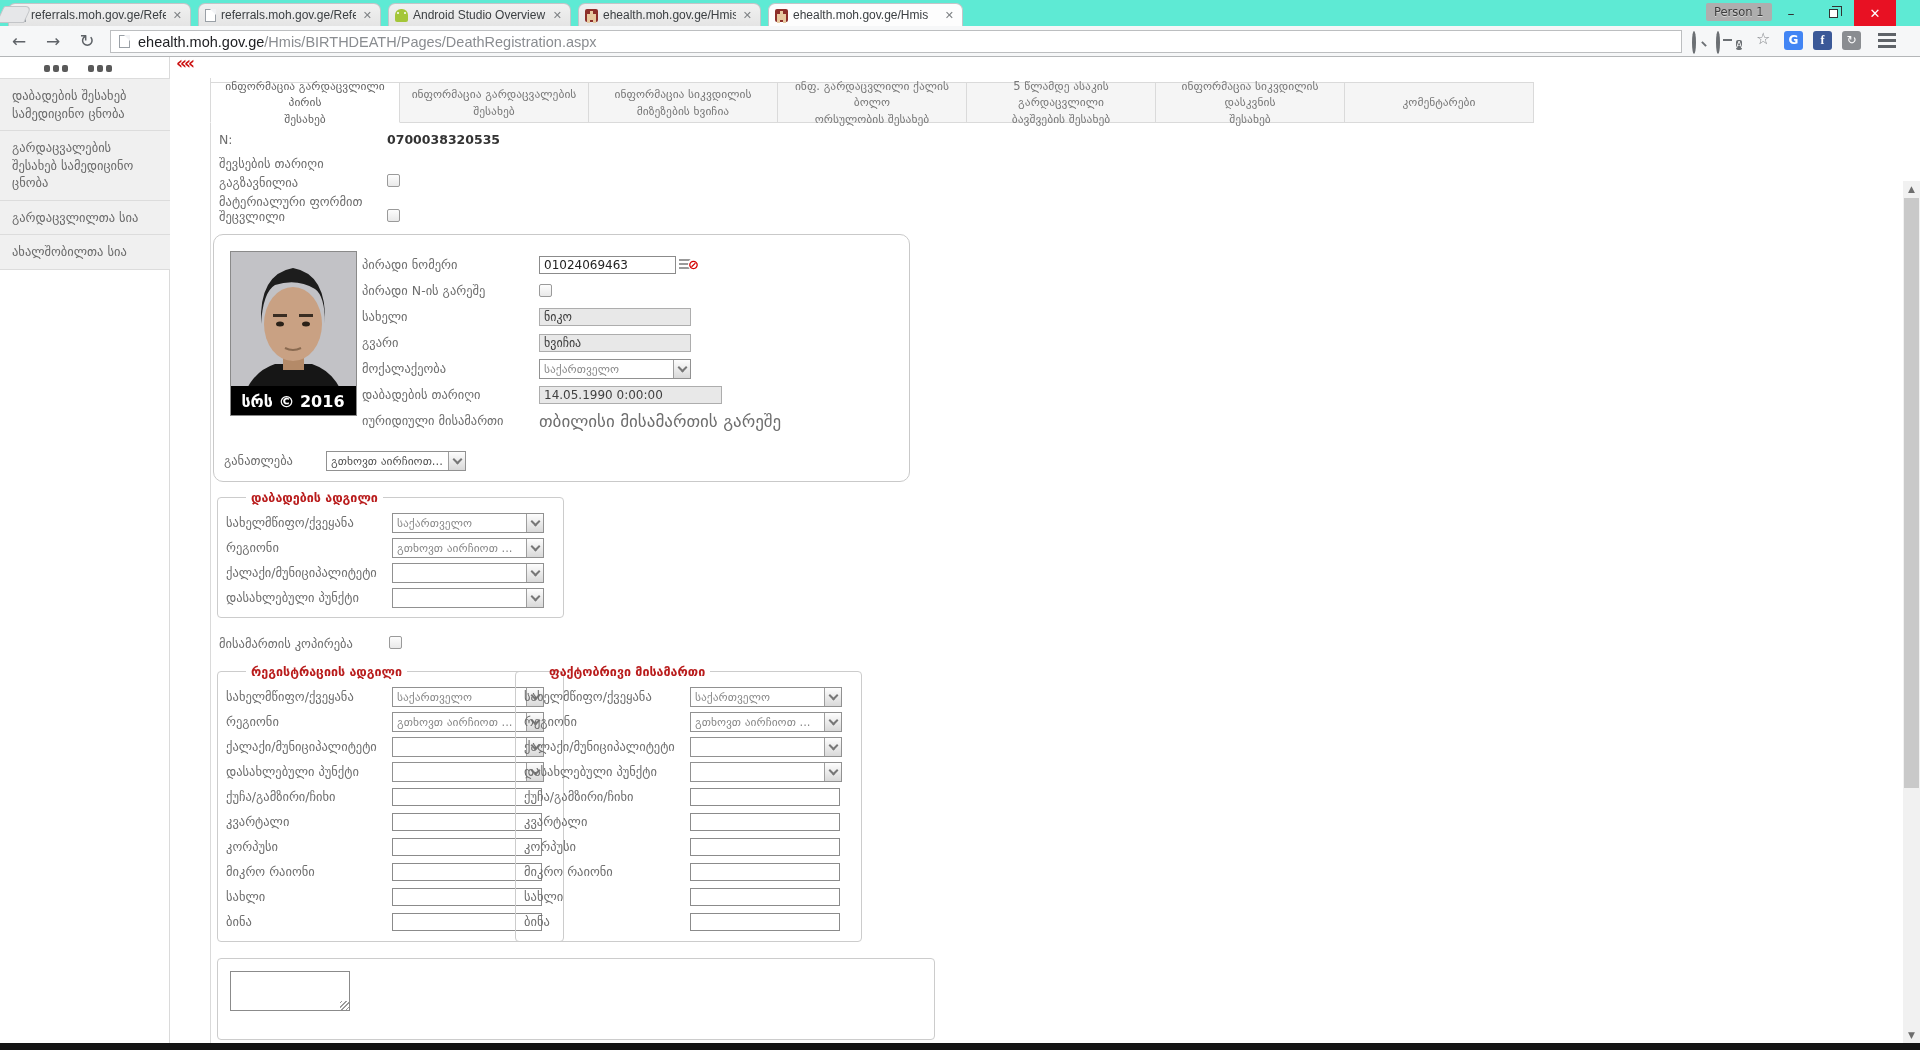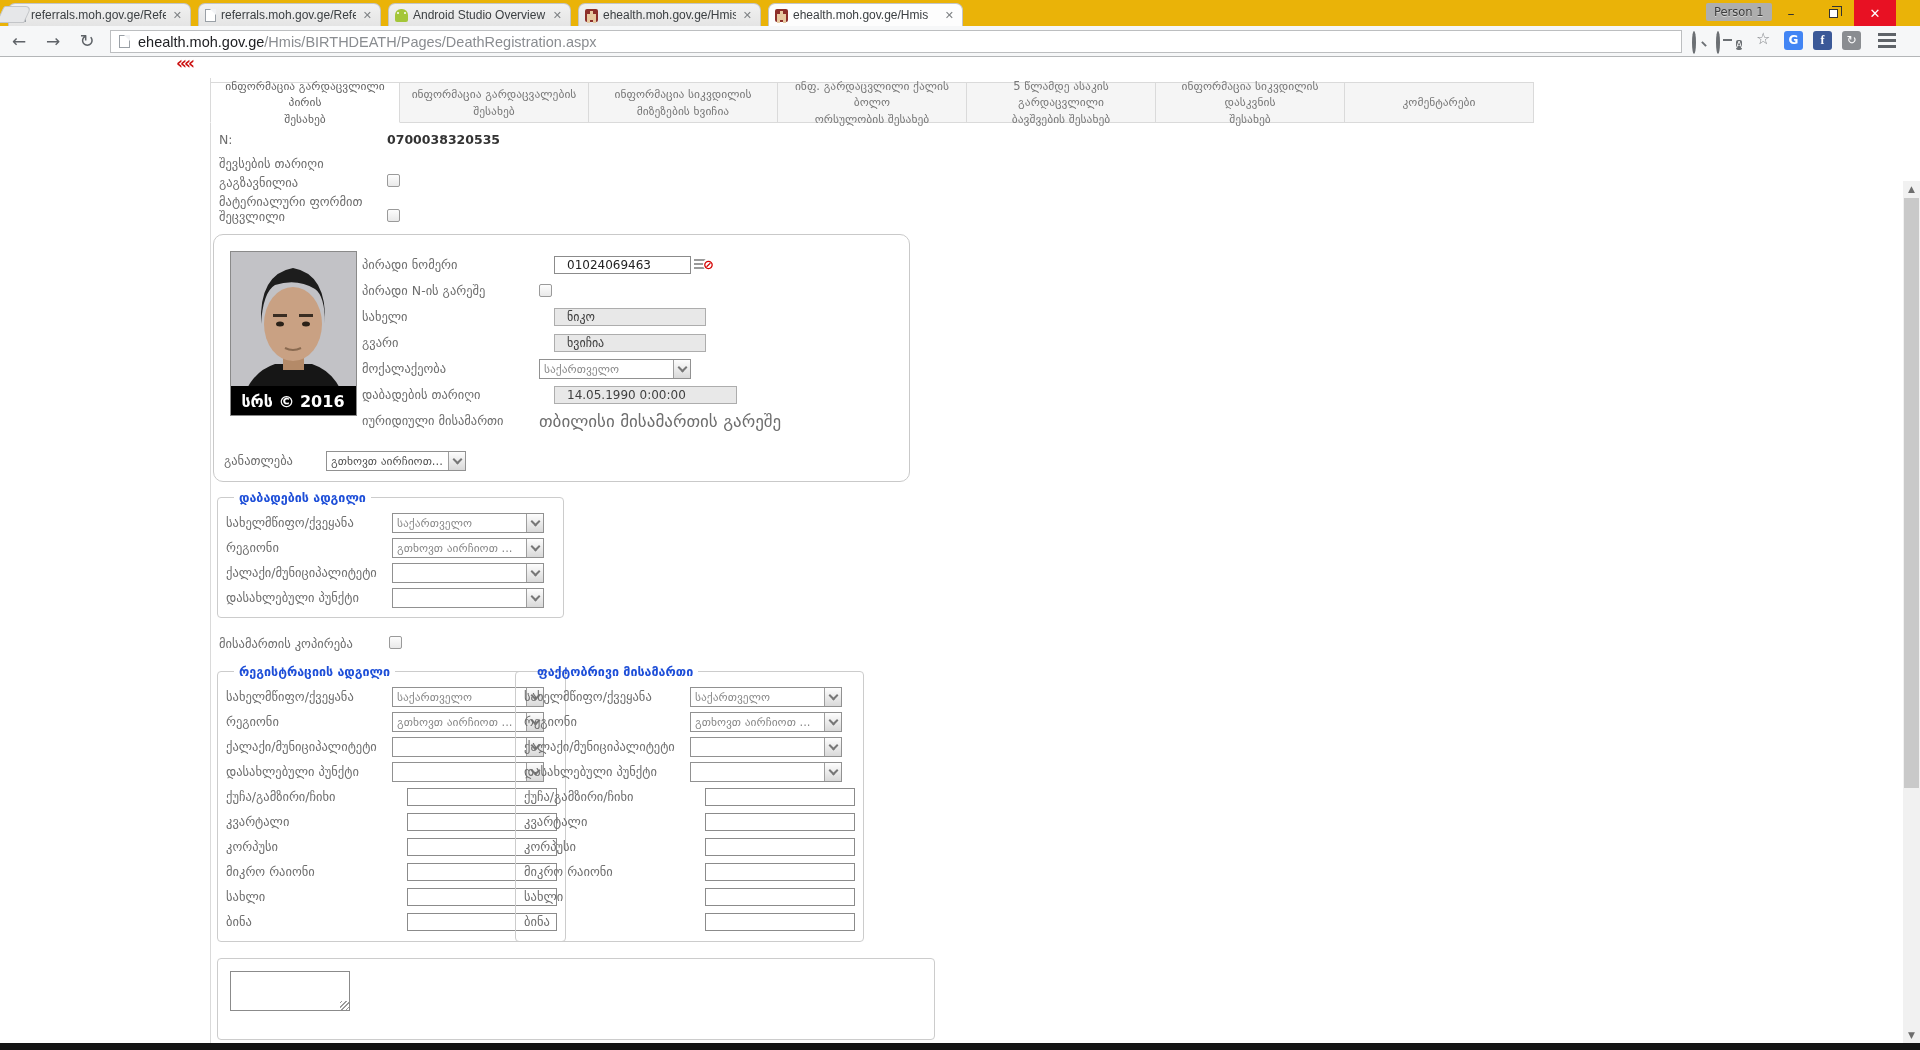--- a/index.html
+++ b/index.html
@@ -3,21 +3,21 @@
 <meta charset="utf-8">
 <style>
   * { box-sizing: border-box; }
   html,body { margin:0; padding:0; }
   body {
     width:1920px; height:1050px; overflow:hidden; position:relative;
     background:#fff; font-family:"DejaVu Sans", sans-serif;
   }
 
   
-  .tabstrip { position:absolute; left:0; top:0; width:1920px; height:26px; background:#eab308; }
+  .tabstrip { position:absolute; left:0; top:0; width:1920px; height:26px; background:#5eead4; }
   .btab {
     position:absolute; top:3px; height:23px; border:1px solid #c3c5c8; border-bottom:none;
     border-radius:7px 7px 0 0; background:linear-gradient(#f1f1f1,#e4e4e4);
     display:flex; align-items:center; padding:0 6px; cursor:pointer; overflow:hidden;
   }
   .btab.active { background:#fdfdfd; z-index:3; }
   .btab .btitle {
     font-family:"Liberation Sans","DejaVu Sans",sans-serif;
     font-size:12px; color:#3c4043; white-space:nowrap; overflow:hidden; flex:1; margin:0 5px;
   }
@@ -98,38 +98,38 @@
   .cbx { width:13px; height:13px; border:1px solid #9a9a9a; background:linear-gradient(#fdfdfd,#e9e9e9);
     border-radius:2px; cursor:pointer; flex:none; }
 
   .person-box { position:absolute; left:2px; top:156px; width:697px; height:248px;
     border:1px solid #c9c9c9; border-radius:10px; }
   .photo { position:absolute; left:16px; top:16px; width:127px; height:165px; border:1px solid #8a8a8a; }
   .prow-wrap { position:absolute; left:148px; top:20px; width:545px; }
   .prow { display:flex; align-items:center; height:19px; margin-bottom:7px; }
   .prow .lbl { width:177px; flex:none; }
   .inp { height:18px; border:1px solid #8b8b8b; background:#fff; font-family:"DejaVu Sans",sans-serif;
-    font-size:12px; color:#222; padding:0 12px;margin-left:15px; }
+    font-size:12px; color:#222; padding:0 4px; }
   .inp.dis { background:#e8e8e8; border-color:#adadad; color:#3f3f3f; }
   .sel { display:flex; justify-content:space-between; align-items:stretch; height:20px; background:#fff;
     border:1px solid #919191; cursor:pointer; }
   .sel .val { font-size:11.5px; color:#555; padding:2px 0 0 4px; white-space:nowrap; overflow:hidden; }
   .sel .arr { width:17px; flex:none; border-left:1px solid #9e9e9e; background:linear-gradient(#fdfdfd,#d9d9d9);
     display:flex; align-items:center; justify-content:center; }
   .sel .arr:after { content:""; width:5px; height:5px; border-left:2px solid #777; border-bottom:2px solid #777;
     transform:rotate(-45deg); margin-top:-3px; }
   .muted .val { color:#8a8a8a; }
   .static-val { font-size:17px; color:#6e6e6e; }
   .blocked-ic { width:18px; height:16px; position:relative; margin-left:3px; cursor:pointer; flex:none; }
   .blocked-ic i { display:block; height:2px; background:#9a9a9a; margin:2px 6px 2px 0; }
   .blocked-ic:after { content:"⊘"; position:absolute; right:-2px; top:1px; color:#d40000; font-size:13px;
     font-weight:bold; background:#fff; border-radius:50%; line-height:13px; }
 
   fieldset { border:1px solid #ccc; border-radius:4px; margin:0; padding:8px 8px 4px; }
-  legend { font-size:12.5px; font-weight:bold; color:#1d4ed8; padding:0 5px; margin-left:8px; }
+  legend { font-size:12.5px; font-weight:bold; color:#b91c1c; padding:0 5px; margin-left:20px; }
   .fs { position:absolute; }
   .frow { display:flex; align-items:center; height:19px; margin-bottom:6px; }
   .frow .lbl { width:166px; flex:none; }
   .frow .sel { width:152px; }
   .frow .inp { width:150px; }
 
   .ta-wrap { position:relative; width:120px; height:40px; margin:4px 0 6px 4px; }
   .ta-wrap textarea { width:120px; height:40px; border:1px solid #8b8b8b; resize:none;
     font-family:"DejaVu Sans",sans-serif; font-size:12px; }
   .grip { position:absolute; right:1px; bottom:1px; width:9px; height:9px; cursor:nwse-resize;
@@ -203,20 +203,31 @@
   <div class="extbtn ext-sync" style="left:1842px;">↻</div>
   <div class="menuicon">
       <i></i>
       <i></i>
       <i></i>
     </div>
 </div>
 
 <div class="content">
 
+  <div class="sidebar">
+    <div class="sb-dots">
+      <i></i><i></i><i></i><i class="gap"></i><i></i><i></i><i></i>
+    </div>
+    <div class="sb-items">
+      <div class="sb-item">დაბადების შესახებ სამედიცინო ცნობა</div>
+      <div class="sb-item">გარდაცვალების შესახებ სამედიცინო ცნობა</div>
+      <div class="sb-item">გარდაცვლილთა სია</div>
+      <div class="sb-item">ახალშობილთა სია</div>
+    </div>
+  </div>
   <div class="collapse-ic">««</div>
 
   <div class="panel">
 
     <div class="form-tabs">
       <div class="ftab active">
         <span>ინფორმაცია გარდაცვლილი პირის</span>
           <span>შესახებ</span>
       </div>
       <div class="ftab">

